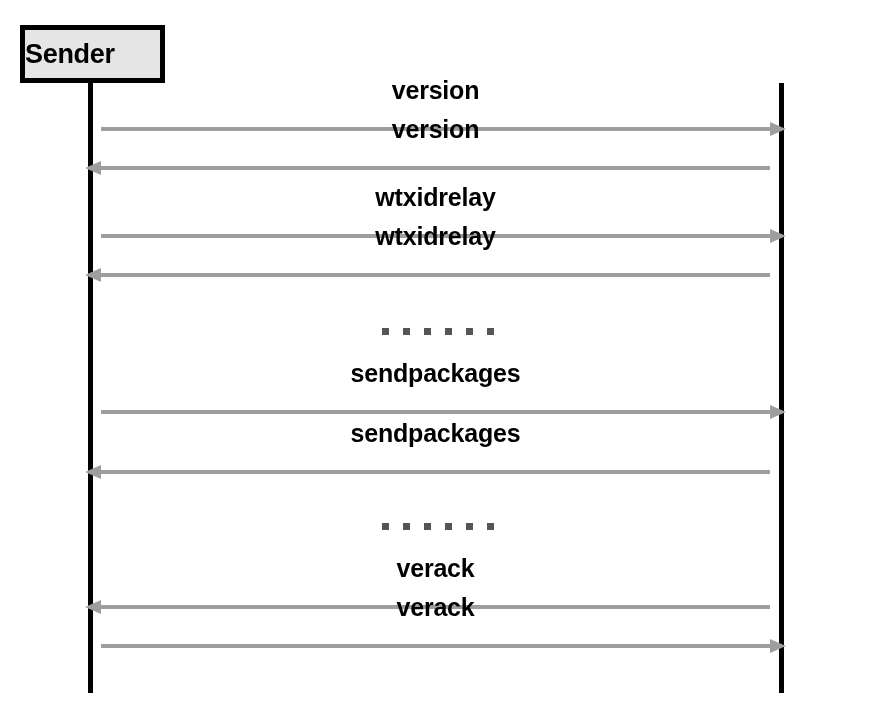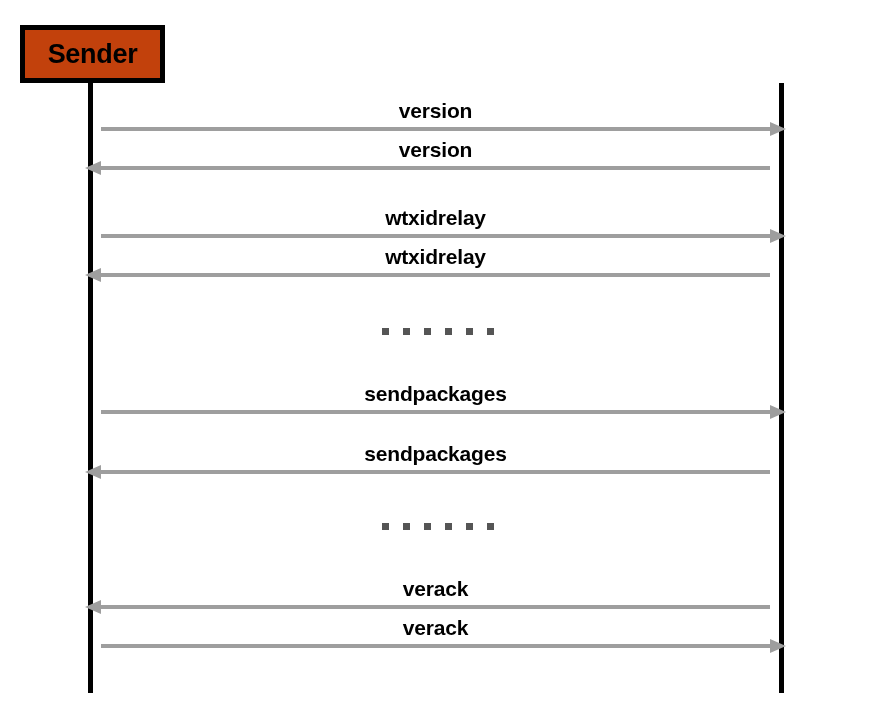--- a/index.html
+++ b/index.html
@@ -15,25 +15,24 @@
     width: 888px;
     height: 708px;
     background: #ffffff;
     overflow: hidden;
   }
 
   
   .participant {
     position: absolute;
     box-sizing: border-box;
-    background: #c2410c;
+    background: #e5e5e5;
     border: 5px solid #000000;
     display: flex;
     align-items: center;
-    justify-content: center;
   }
   .participant-label {
     font-family: "Liberation Sans", "DejaVu Sans", sans-serif;
     font-weight: bold;
     font-size: 27px;
     color: #000000;
     letter-spacing: -0.3px;
     line-height: 1;
     white-space: nowrap;
   }
@@ -68,26 +67,26 @@
   .msg-head.right {
     border-left: 16px solid #9e9e9e;
     right: -16px;
   }
   .msg-head.left {
     border-right: 16px solid #9e9e9e;
     left: -16px;
   }
   .msg-label {
     position: absolute;
-    bottom: 6px;
+    bottom: 24px;
     width: 100%;
     text-align: center;
     font-family: "Liberation Sans", "DejaVu Sans", sans-serif;
     font-weight: bold;
-    font-size: 21px;
+    font-size: 25px;
     color: #000000;
     line-height: 1;
     white-space: nowrap;
     letter-spacing: -0.2px;
   }
 
   
   .ellipsis {
     position: absolute;
     display: flex;

